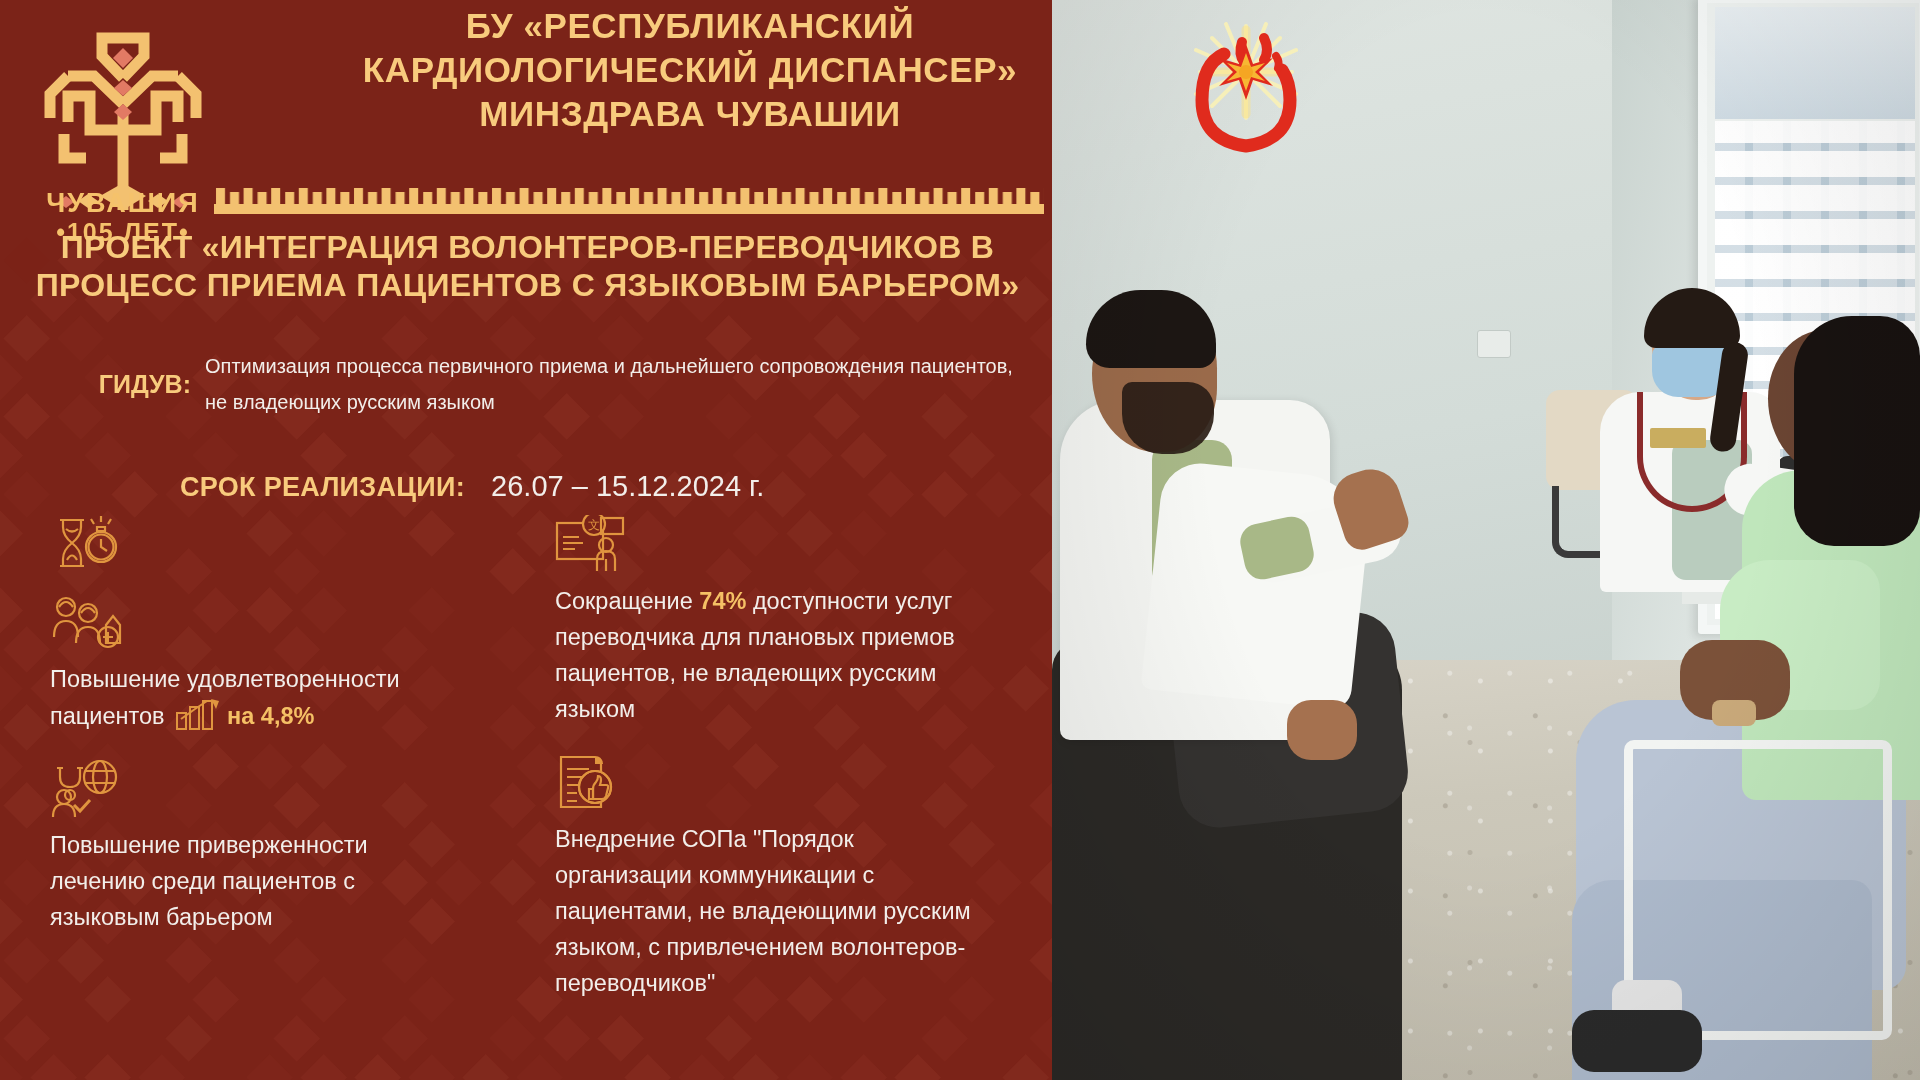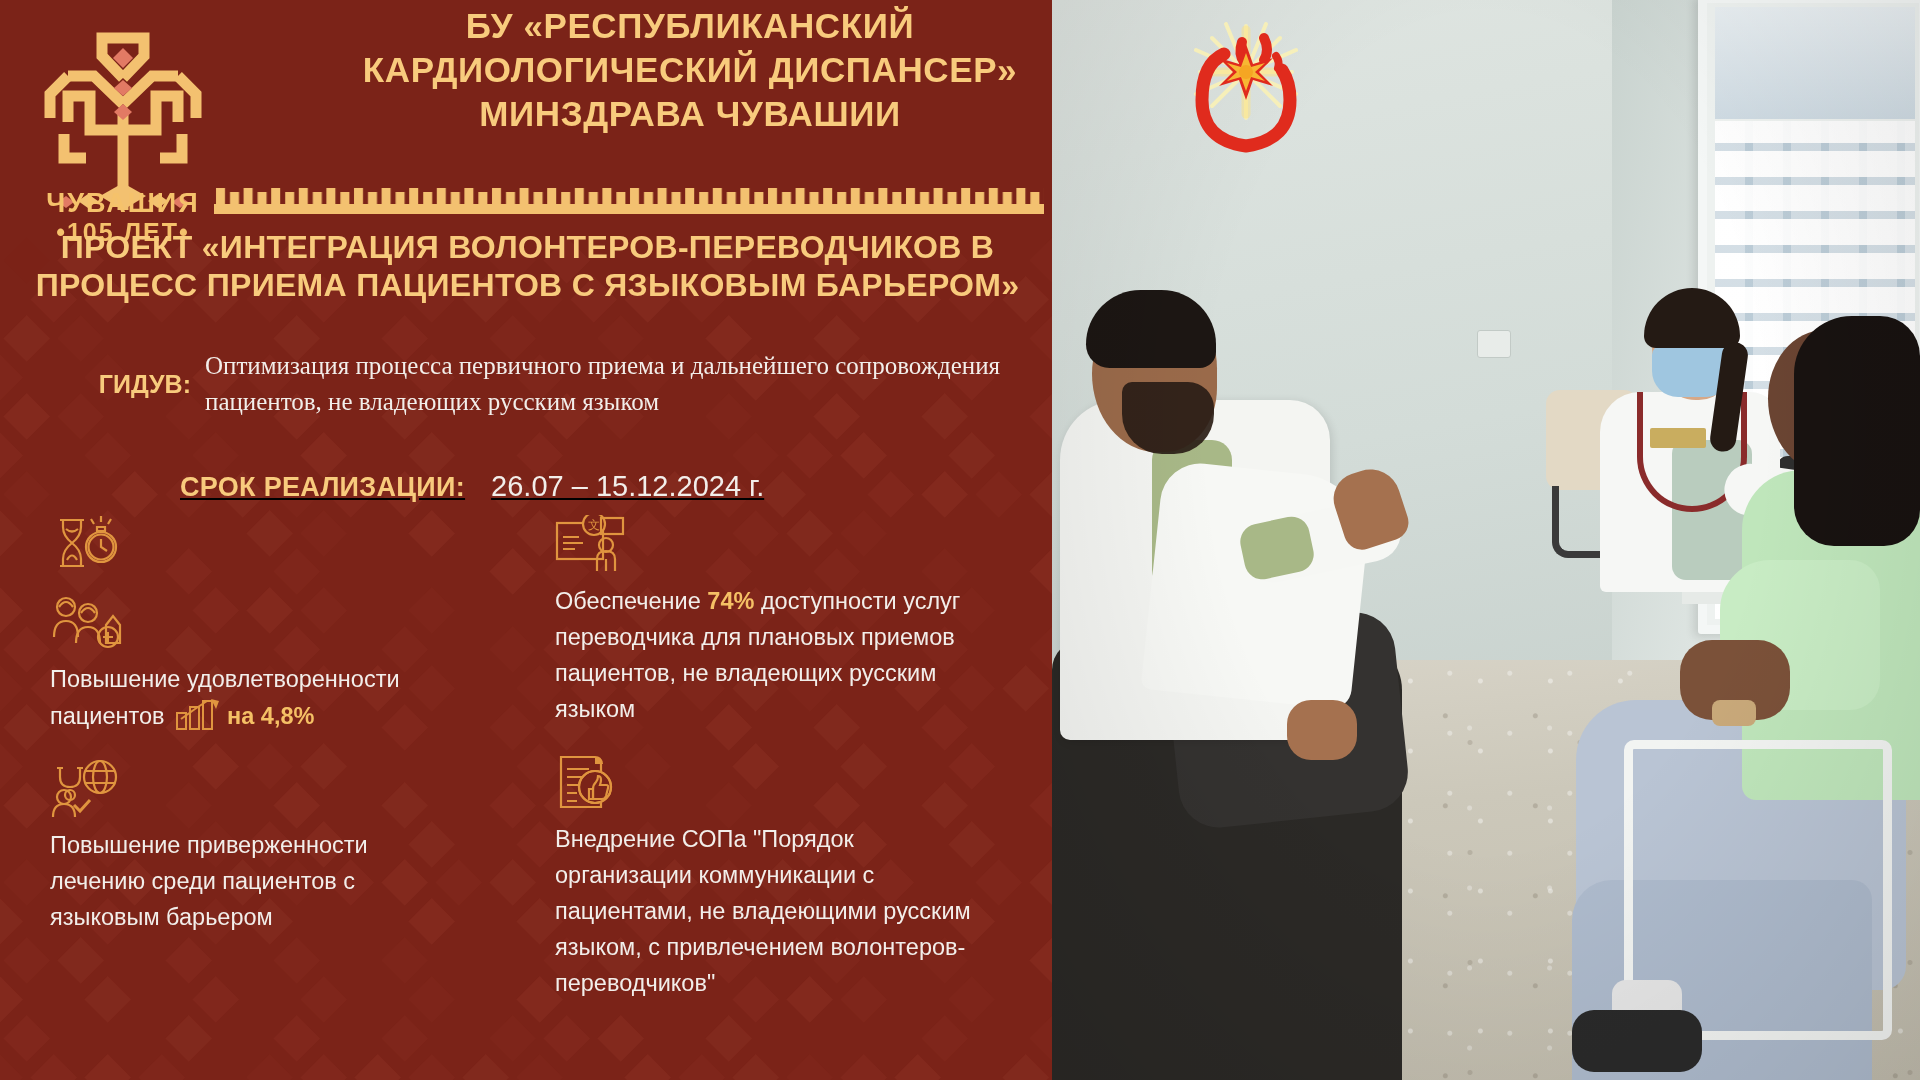--- a/index.html
+++ b/index.html
@@ -66,26 +66,26 @@
   
   #goal-row{
     position:absolute;left:95px;top:348px;width:930px;
     display:flex;align-items:center;
   }
   #goal-label{
     color:#f8cb7d;font-weight:700;font-size:25px;white-space:nowrap;
     width:110px;flex:0 0 110px;text-align:right;padding-right:14px;
   }
   #goal-text{
-    color:#f2eeea;font-size:25px;line-height:36px;font-weight:400;font-family:Liberation Serif, serif;
+    color:#f2eeea;font-size:20px;line-height:36px;font-weight:400;
   }
 
   
   #term-row{
-    position:absolute;left:180px;top:470px;display:flex;align-items:baseline;text-decoration:underline;
+    position:absolute;left:180px;top:470px;display:flex;align-items:baseline;
   }
   #term-label{color:#f8cb7d;font-weight:700;font-size:27px;letter-spacing:.3px;}
   #term-value{color:#f2eeea;font-size:29px;margin-left:26px;}
 
   
   .col{position:absolute;}
   #col-left{left:50px;top:515px;width:400px;}
   #col-right{left:555px;top:515px;width:425px;}
 
   .result{position:relative;margin-bottom:18px;}
@@ -736,21 +736,21 @@
             <path d="M8 22 h16 M8 28 h20 M8 34 h12"></path>
             <circle cx="39" cy="9" r="11" fill="#7b2318"></circle>
             <text x="39" y="14" font-size="12" fill="#e0953f" stroke="none" text-anchor="middle" font-family="Liberation Sans, sans-serif">文</text>
             <rect x="46" y="3" width="22" height="16"></rect>
             <circle cx="51" cy="30" r="7"></circle>
             <path d="M42 56 v-12 q0 -8 9 -8 q9 0 9 8 v12"></path>
             <path d="M51 44 v12"></path>
           </svg>
         </span>
         <p>
-          <span>Обеспечение </span><b>74%</b><span> доступности услуг переводчика для плановых приемов пациентов, не владеющих русским языком</span>
+          <span>Сокращение </span><b>74%</b><span> доступности услуг переводчика для плановых приемов пациентов, не владеющих русским языком</span>
         </p>
       </div>
 
       <div class="result" style="margin-top:26px;">
         <span class="ico">
           <svg width="62" height="58" viewBox="0 0 62 58" fill="none" stroke="#e0953f" stroke-width="2.2">
             <path d="M6 4 h34 q6 0 6 6 v44 h-40 z"></path>
             <path d="M40 4 q8 0 8 7 h-8 z" fill="#e0953f" stroke="none"></path>
             <path d="M12 16 h22 M12 24 h22 M12 32 h14 M12 40 h10 M12 48 h10"></path>
             <circle cx="40" cy="34" r="16" fill="#7b2318"></circle>

